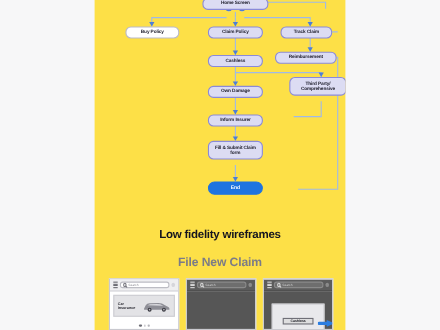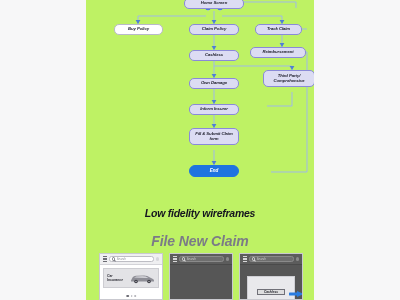--- a/index.html
+++ b/index.html
@@ -6,23 +6,22 @@
   html, body { width: 400px; height: 300px; overflow: hidden; }
   body {
     background: #f7f7f8;
     font-family: "Liberation Sans", sans-serif;
     position: relative;
   }
   #page {
     position: absolute;
     left: 86px; top: 0;
     width: 228px; height: 300px;
-    background: #bef264;
+    background: #fde047;
     overflow: hidden;
-    font-style: italic;
   }
   
   #flow {
     position: absolute;
     left: 0; top: 0;
     width: 228px; height: 196px;
   }
   #flow svg { position: absolute; left: 0; top: 0; }
   .node {
     position: absolute;
@@ -56,21 +55,21 @@
     text-align: center;
     font-size: 10.5px;
     font-weight: 700;
     color: #15151f;
     letter-spacing: -0.25px;
   }
   .h-file {
     position: absolute;
     left: 0; top: 233px; width: 228px;
     text-align: center;
-    font-size: 14px;
+    font-size: 11px;
     font-weight: 700;
     color: #7b7b87;
     letter-spacing: -0.1px;
   }
   
   #wires {
     position: absolute;
     left: 13px; top: 253px;
     width: 205px; height: 47px;
     display: flex;

